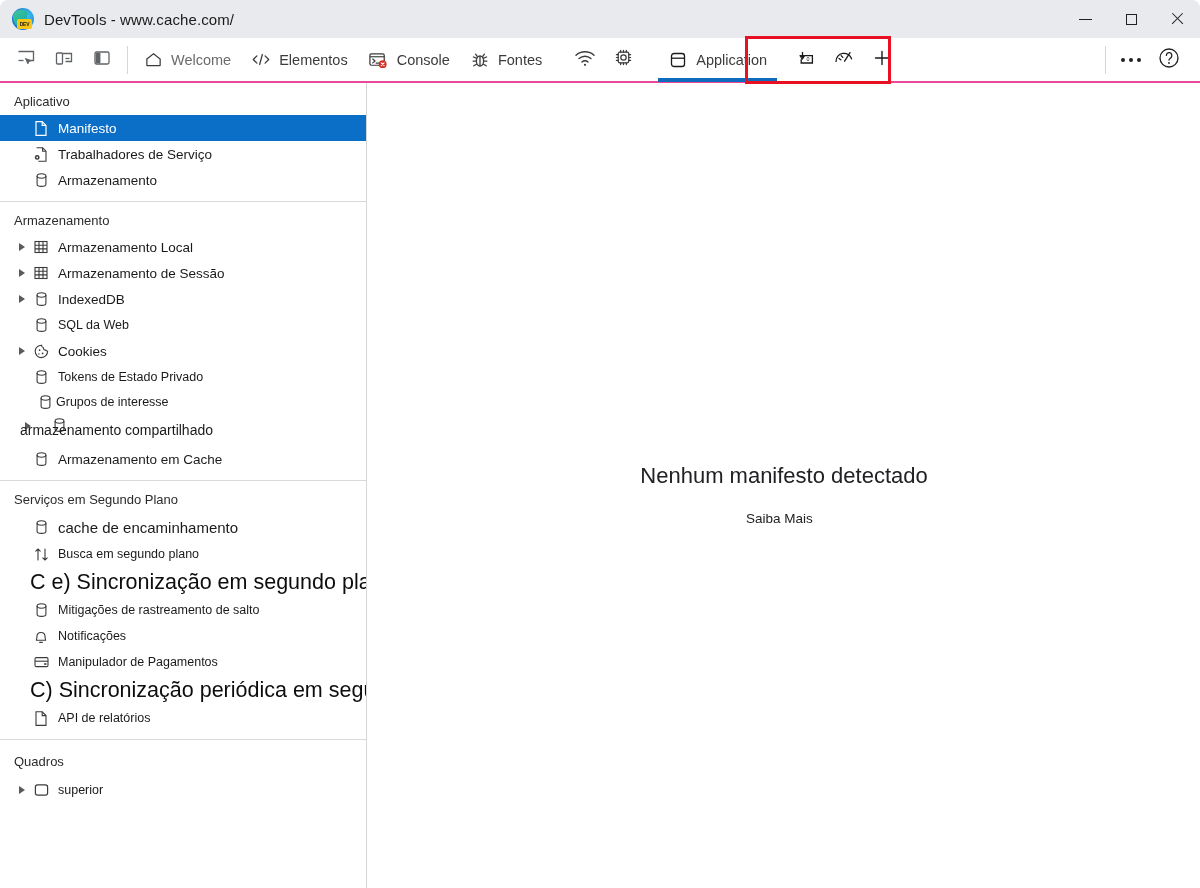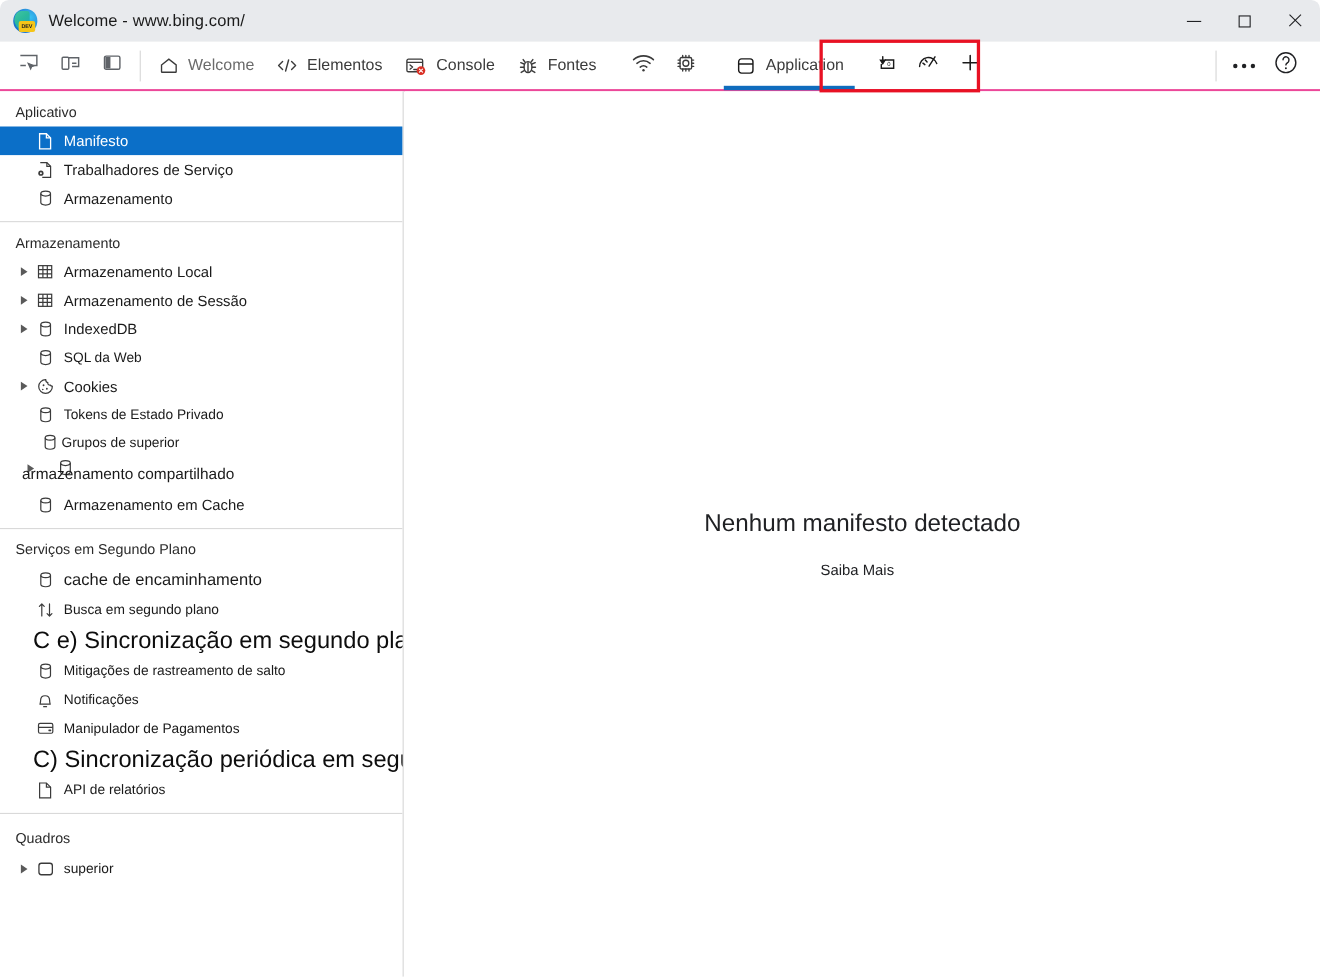--- a/index.html
+++ b/index.html
@@ -190,21 +190,21 @@
 </style>
 </head>
 <body>
 
 <div id="app">
 
   <div class="titlebar">
     <div class="edge-logo">
       <div class="edge-badge">DEV</div>
     </div>
-    <div class="title-text">Welcome - www.bing.com/</div>
+    <div class="title-text">DevTools - www.cache.com/</div>
 
     <div class="win-buttons">
       <div class="win-btn">
         <div class="win-min"></div>
       </div>
       <div class="win-btn">
         <div class="win-max"></div>
       </div>
       <div class="win-btn">
         <div class="win-close"></div>
@@ -507,21 +507,21 @@
         <span class="lbl" style="font-size:12.5px">Tokens de Estado Privado</span>
       </div>
 
       <div class="row overlap-a">
         <span class="ico">
           <svg width="15" height="17" viewBox="0 0 15 17" fill="none" stroke="#3b3b3b" stroke-width="1.1">
             <ellipse cx="7.5" cy="4" rx="4.4" ry="2.2"></ellipse>
             <path d="M3.1 4v8.2c0 1.2 2 2.2 4.4 2.2s4.4-1 4.4-2.2V4"></path>
           </svg>
         </span>
-        <span class="lbl" style="font-size:12.5px">Grupos de superior</span>
+        <span class="lbl" style="font-size:12.5px">Grupos de interesse</span>
       </div>
 
       <div class="row overlap-b">
         <span class="arrow" style="position:absolute;left:20px;margin-top:2px">
             <span class="tri"></span>
           </span>
         <span class="ico" style="margin-left:22px">
           <svg width="15" height="17" viewBox="0 0 15 17" fill="none" stroke="#3b3b3b" stroke-width="1.1">
             <ellipse cx="7.5" cy="4" rx="4.4" ry="2.2"></ellipse>
             <path d="M3.1 4v8.2c0 1.2 2 2.2 4.4 2.2s4.4-1 4.4-2.2V4"></path>

